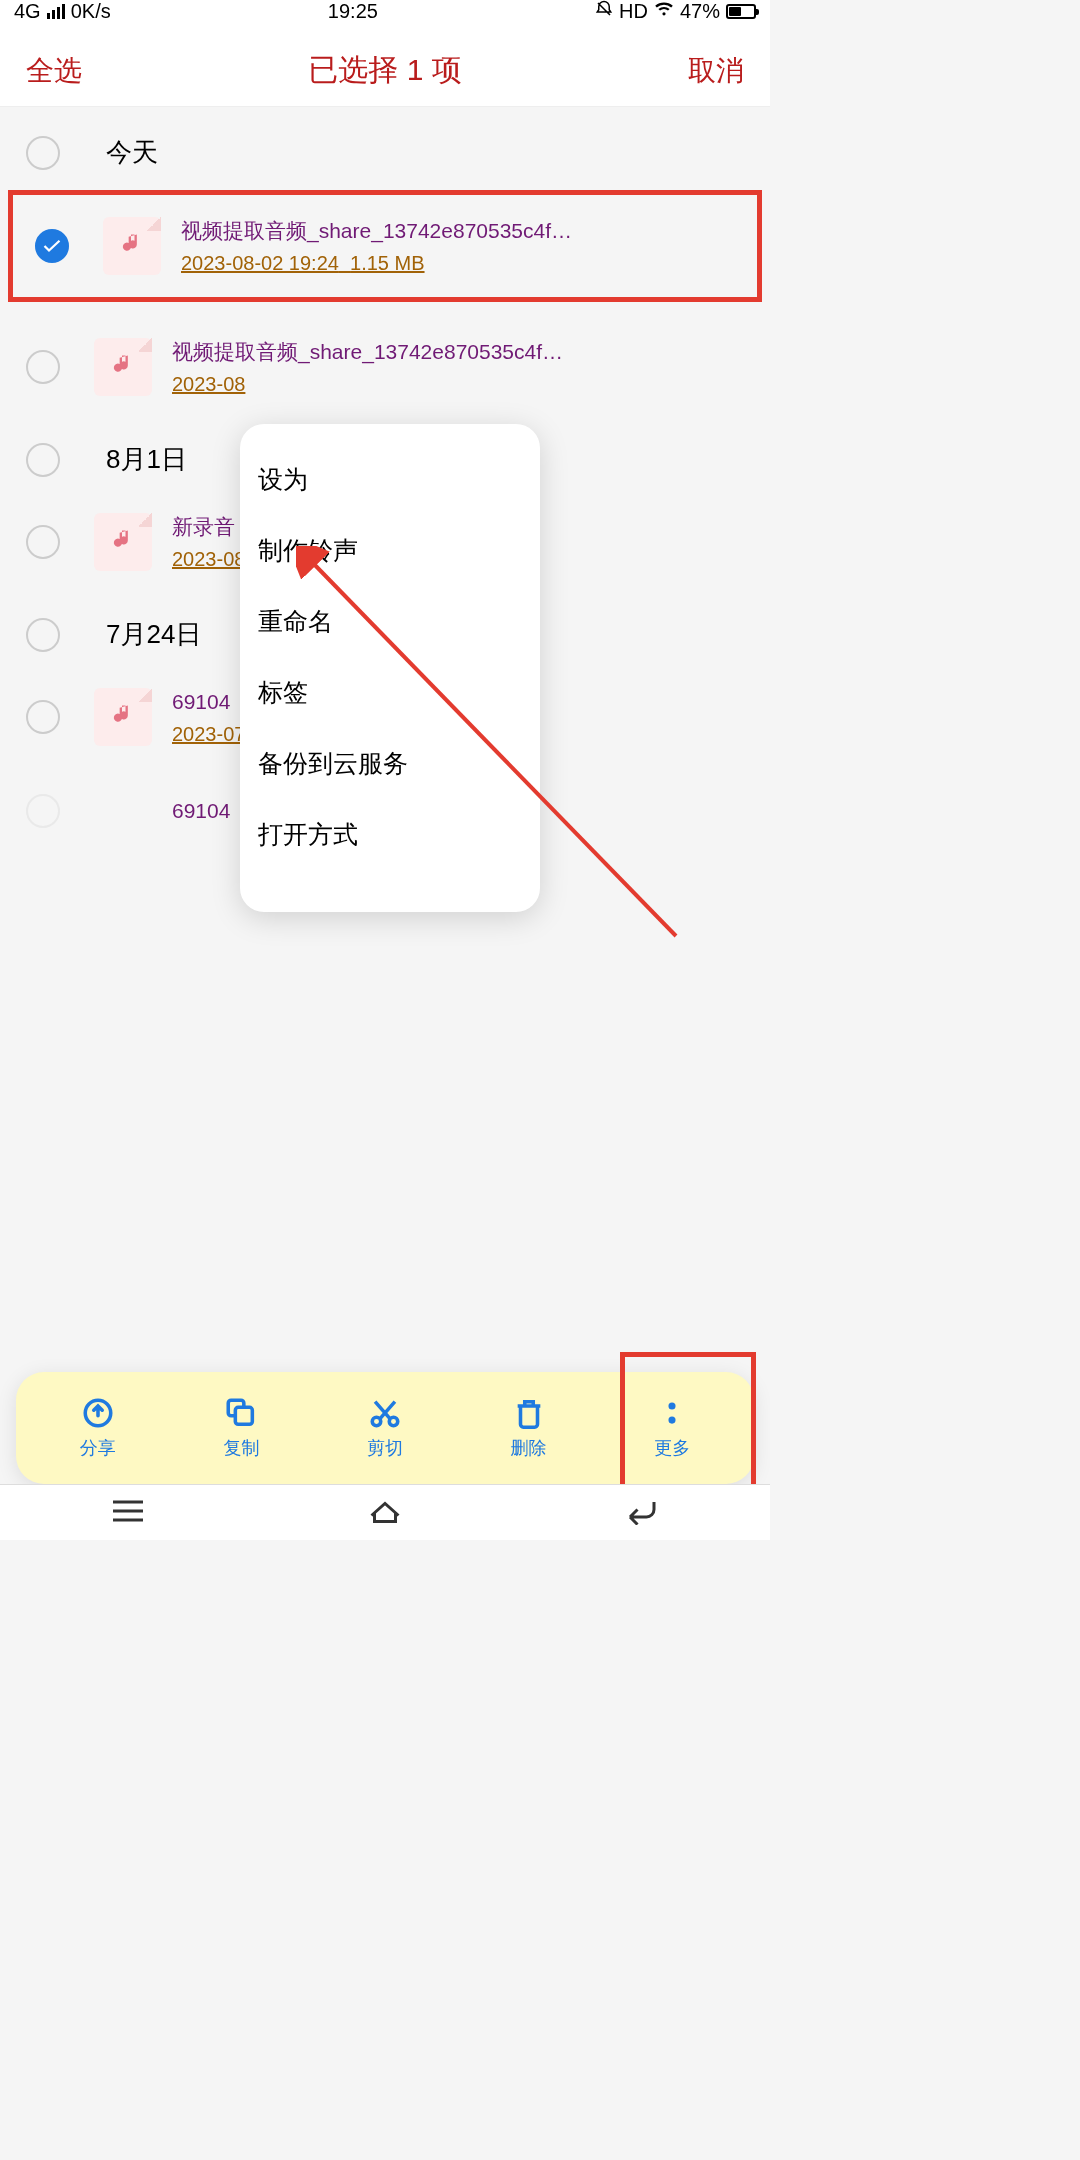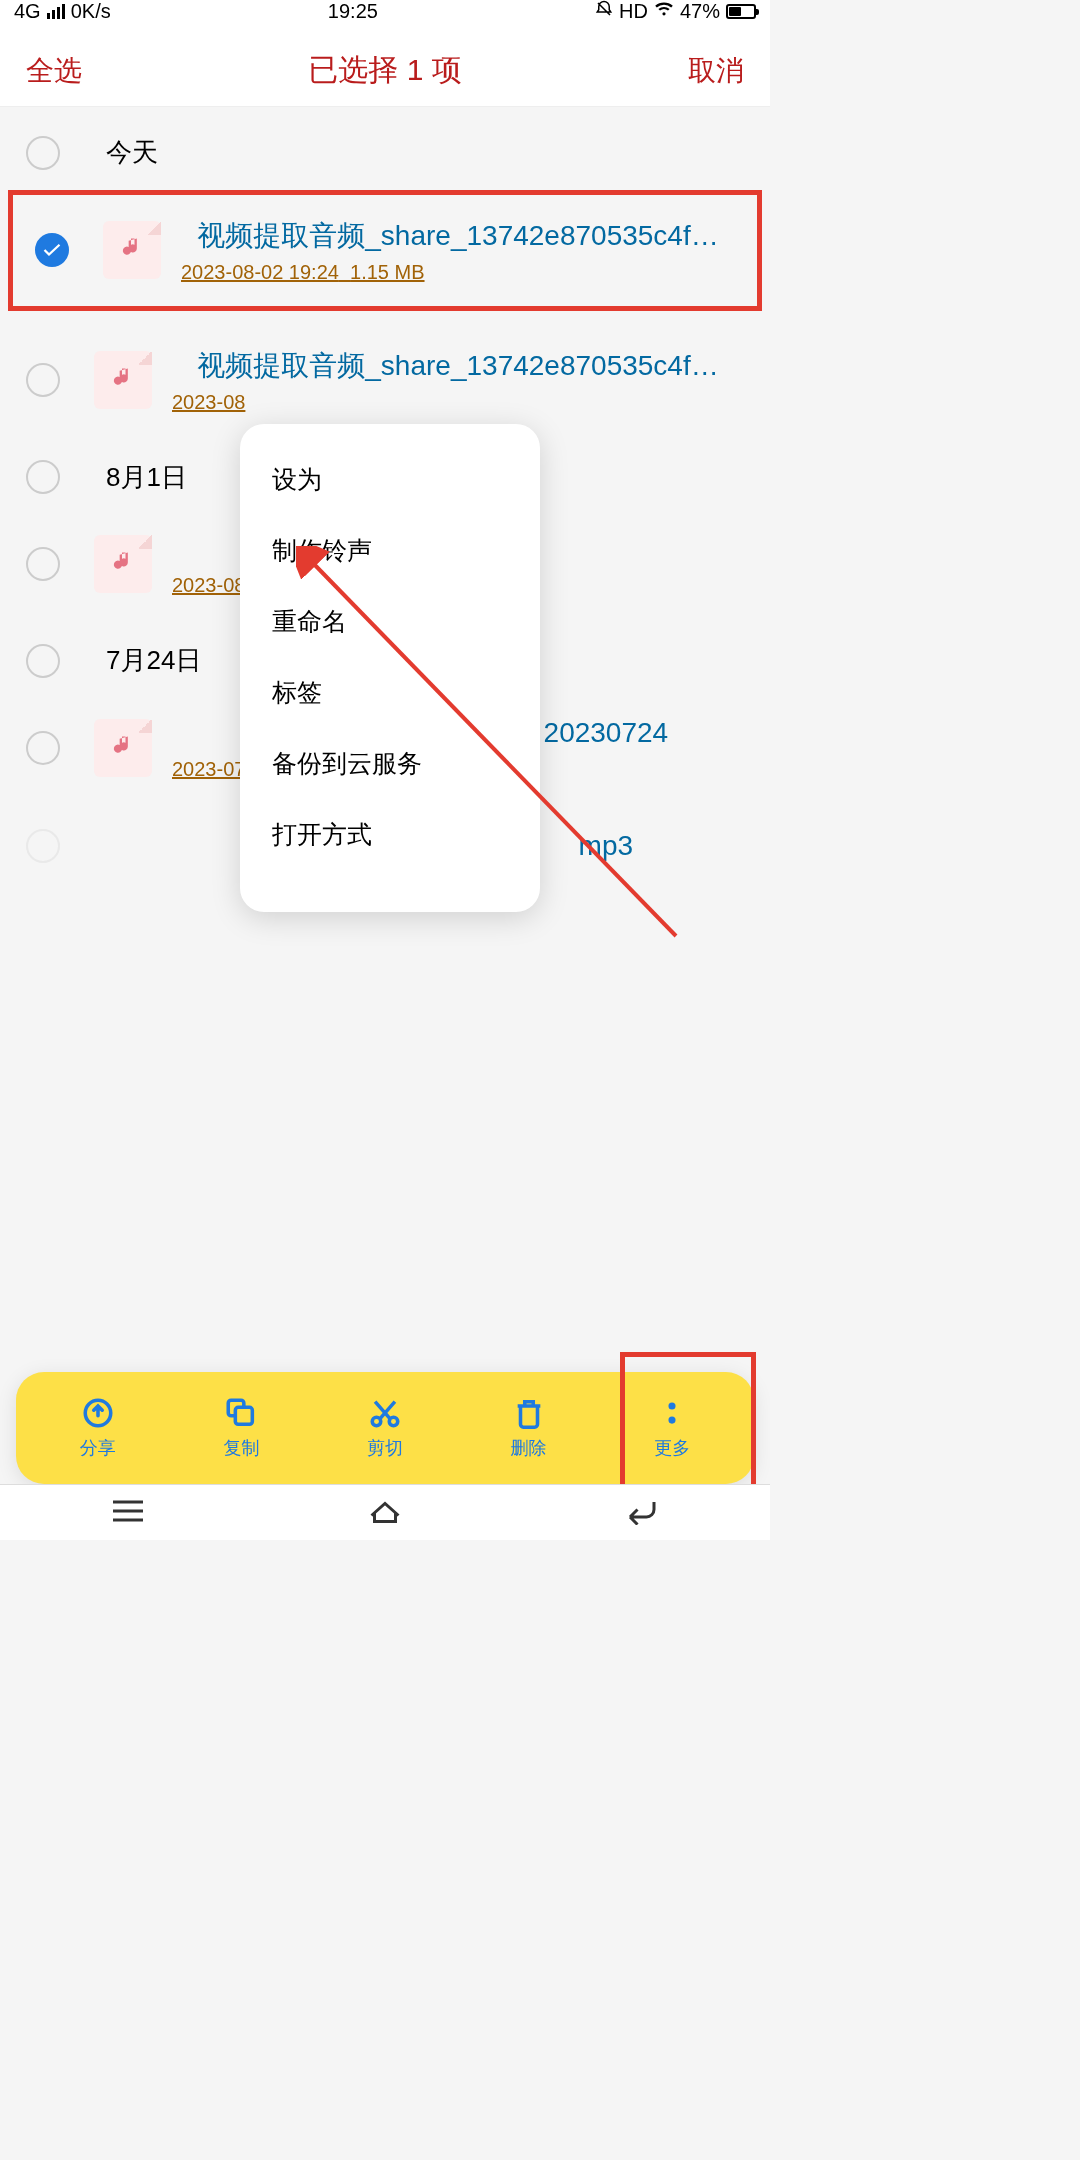--- a/index.html
+++ b/index.html
@@ -94,40 +94,39 @@
     .file-icon::before {
       content: "";
       position: absolute;
       top: 0; right: 0;
       width: 14px; height: 14px;
       background: linear-gradient(135deg, transparent 50%, #f5d5d5 50%);
     }
     .file-icon svg { position: absolute; top: 14px; left: 14px; }
     .file-info { flex: 1; overflow: hidden; }
     .file-name {
-      font-size: 28px;
-      color: #0369a1;
+      font-size: 21px;
+      color: #701a75;
       line-height: 1.35;
       overflow: hidden;
-      text-align: center;
     }
     .file-meta {
       font-size: 20px;
       color: #a16207;
       margin-top: 6px;
       text-decoration: underline;
     }
 
     .bottom-bar {
       position: absolute;
       bottom: 56px;
       left: 16px;
       right: 16px;
       height: 112px;
-      background: #fde047;
+      background: #fef9c3;
       border-radius: 28px;
       box-shadow: 0 4px 20px rgba(0,0,0,0.1);
       display: flex;
       align-items: center;
       justify-content: space-around;
       padding: 0 10px;
     }
     .bottom-btn {
       display: flex;
       flex-direction: column;
@@ -155,21 +154,21 @@
       left: 240px;
       width: 300px;
       height: 488px;
       background: #fff;
       border-radius: 24px;
       box-shadow: 0 6px 30px rgba(0,0,0,0.15);
       padding: 20px 0;
       overflow: hidden;
     }
     .popup-item {
-      padding: 19px 32px;
+      padding: 19px 18px;
       font-size: 25px;
       color: #000;
     }
 
     .arrow-svg {
       position: absolute;
       top: 546px;
       left: 296px;
       width: 410px;
       height: 400px;

